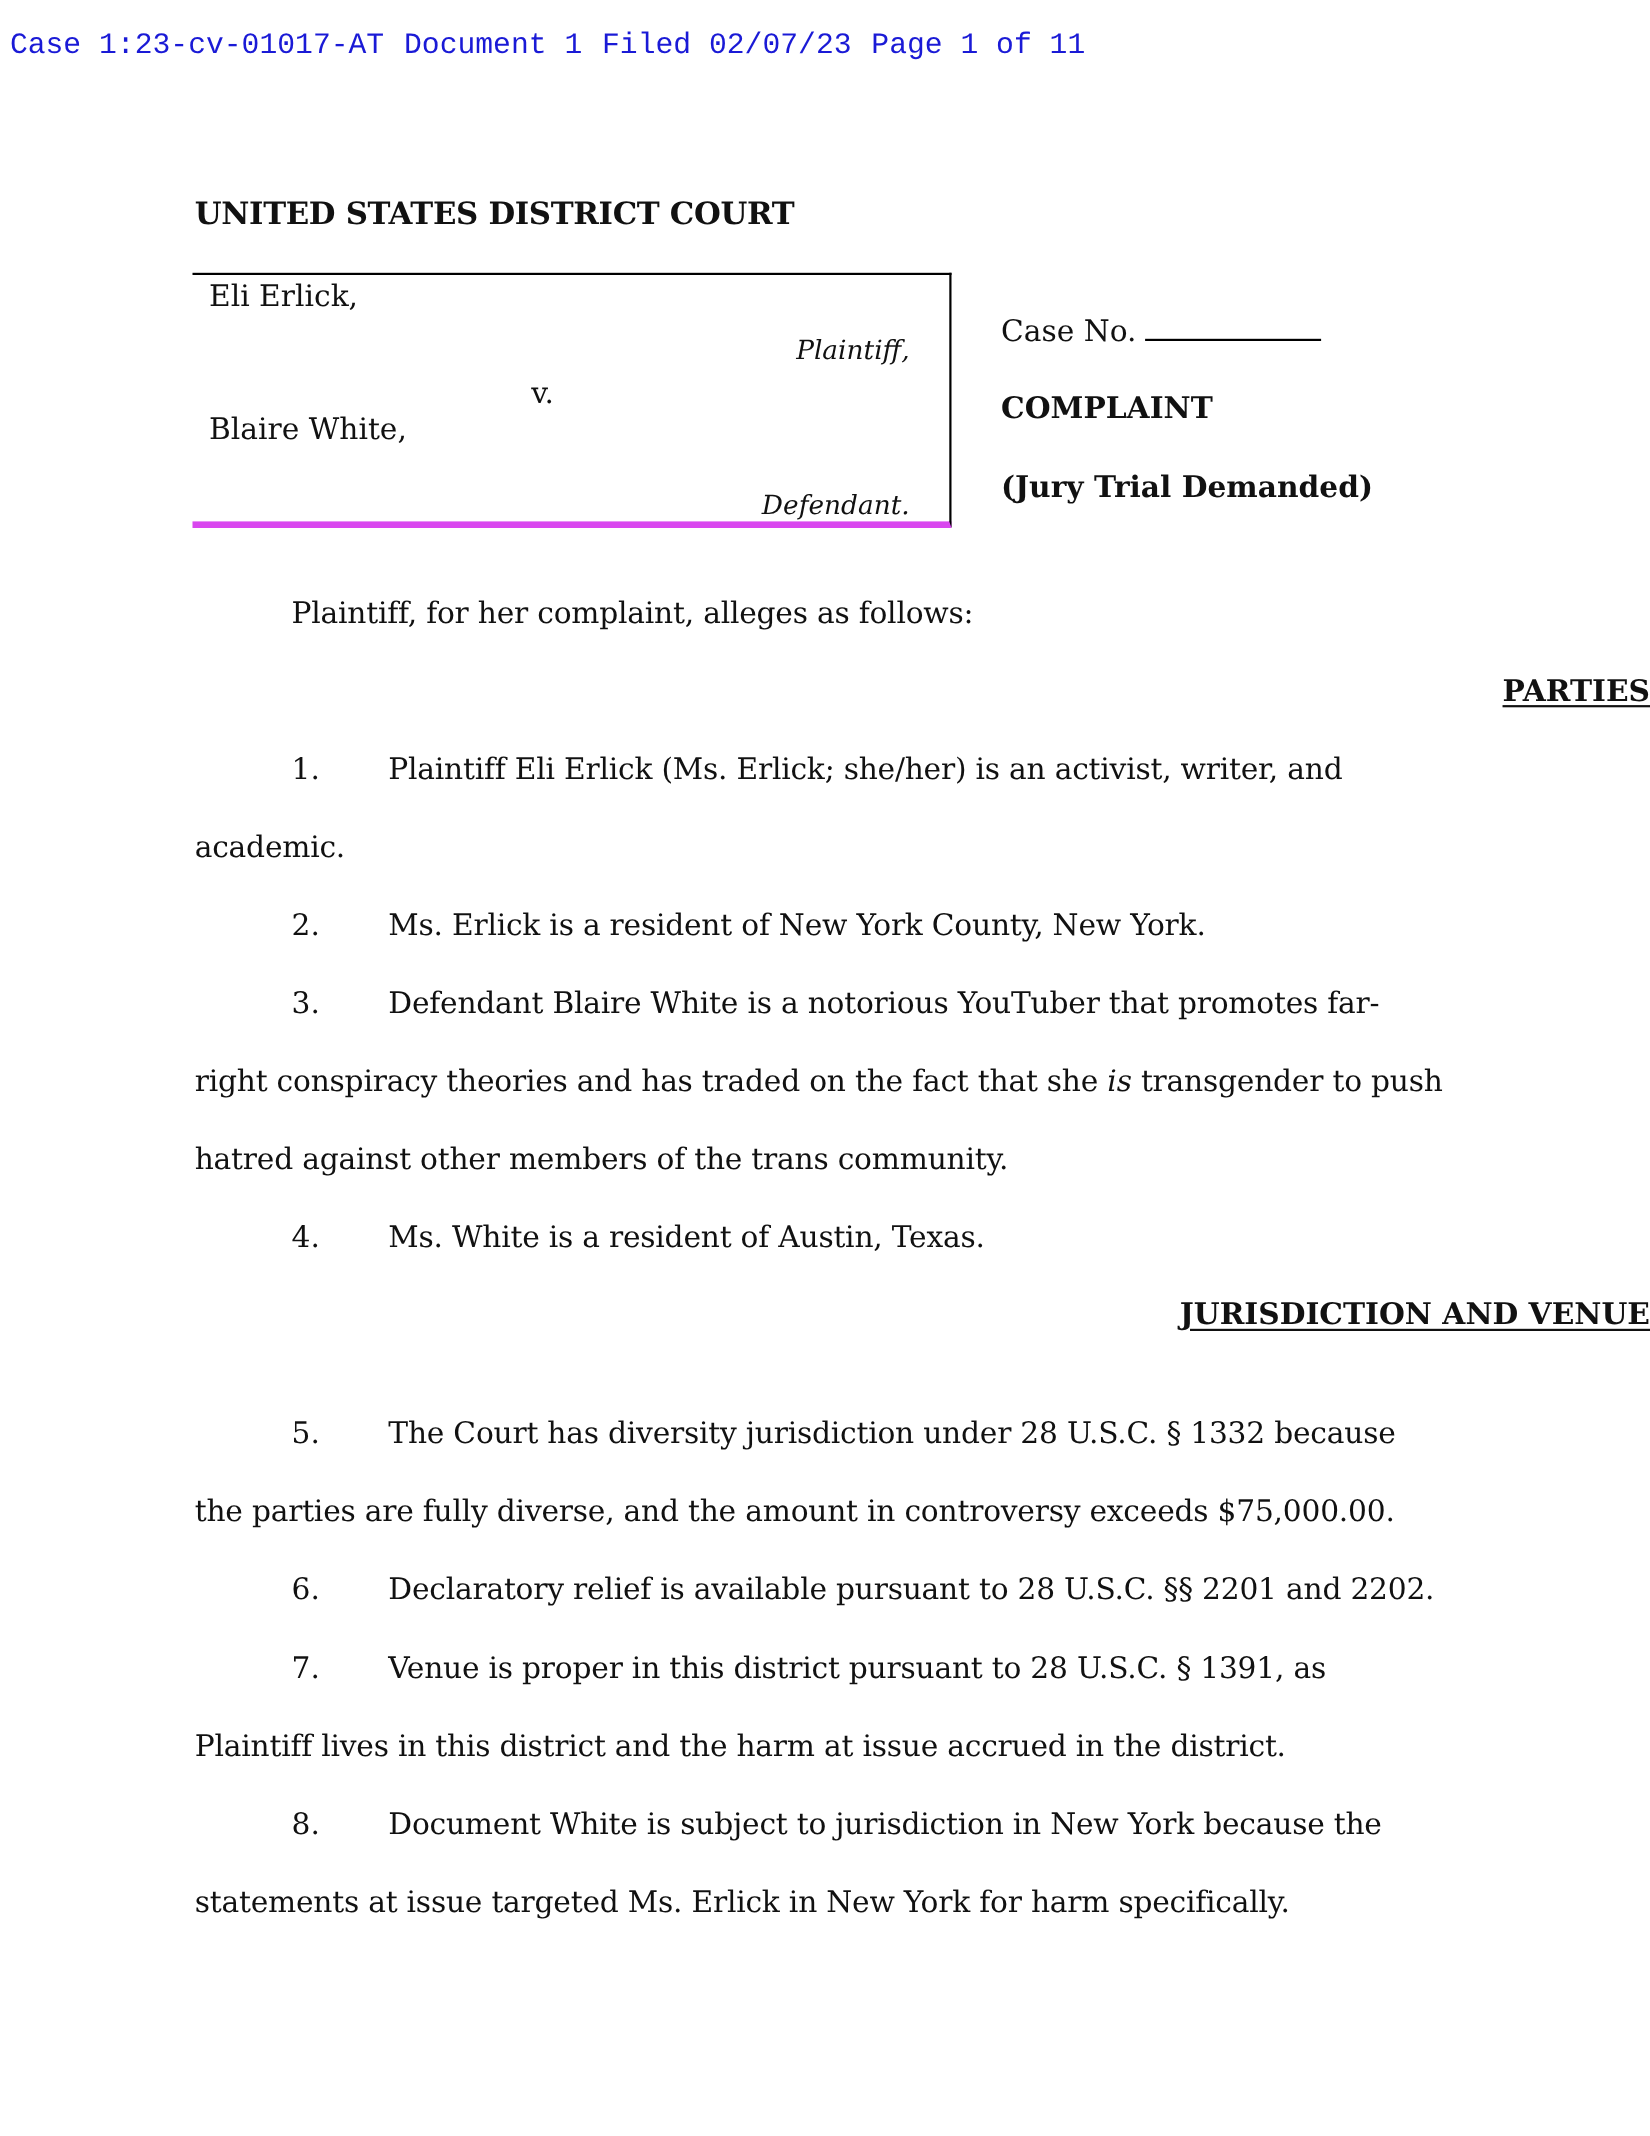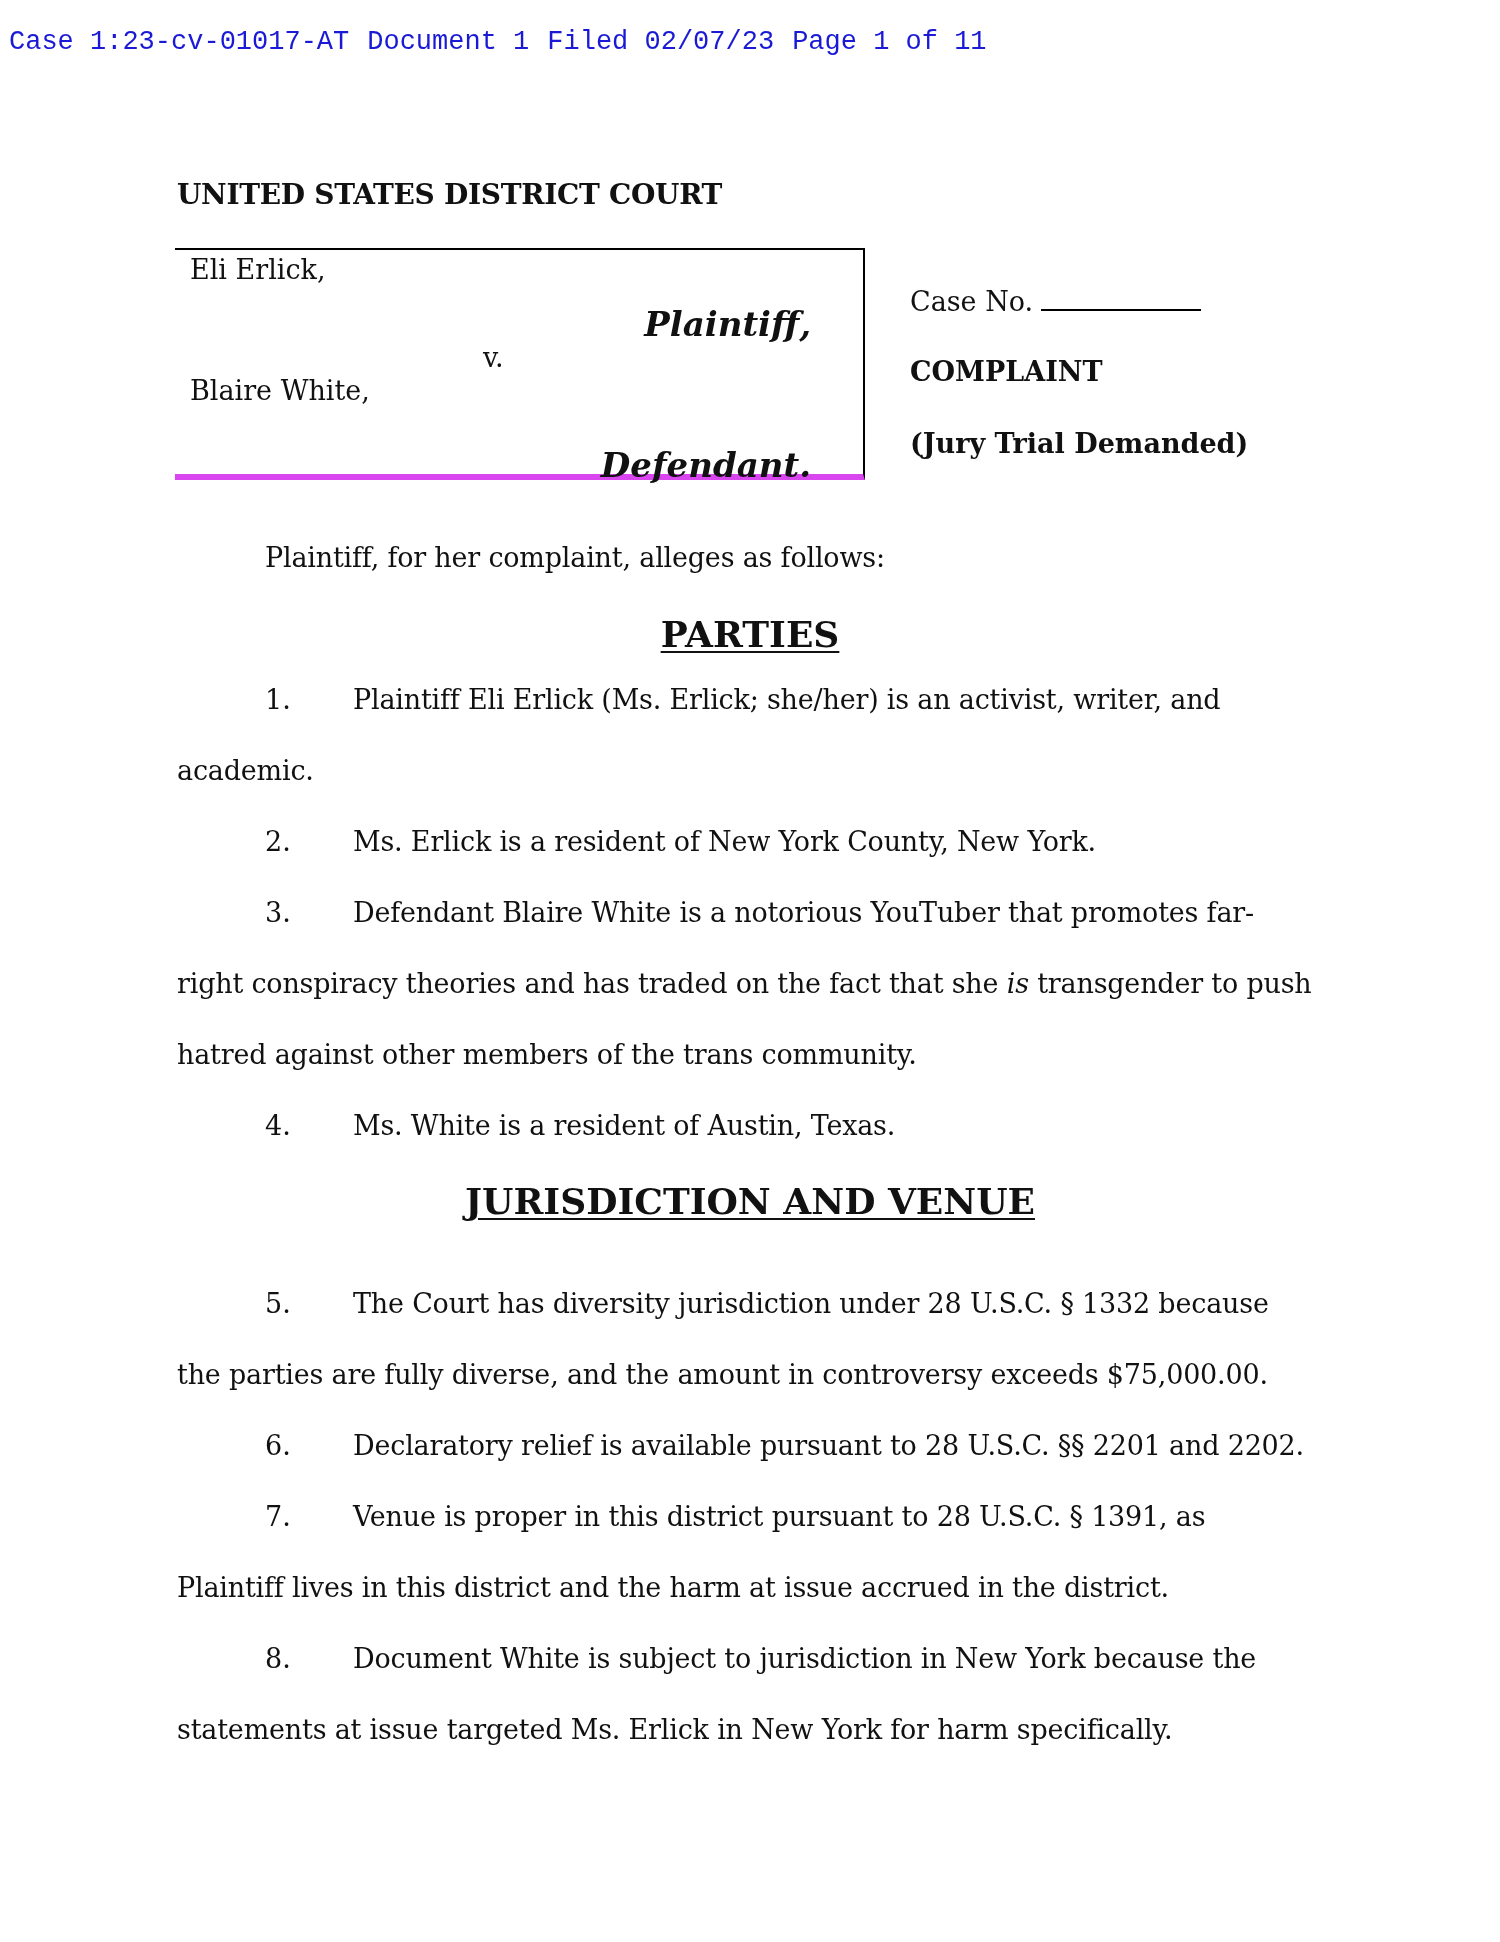--- a/index.html
+++ b/index.html
@@ -51,25 +51,24 @@
       border-bottom: 6px solid #d946ef;
       box-sizing: border-box;
     }
     .caption-box .party {
       position: absolute;
       font-size: 27px;
       white-space: nowrap;
     }
     .caption-box .role {
       position: absolute;
-      right: 52px;
-      font-size: 34px;
+      right: 36px;
+      font-size: 24px;
       font-style: italic;
       white-space: nowrap;
-      font-weight: bold;
     }
     .caption-box .vs {
       position: absolute;
       left: 308px;
       top: 92px;
       font-size: 27px;
     }
 
     .right-col {
       position: absolute;
@@ -104,22 +103,22 @@
       position: absolute;
       left: 353px;
       font-size: 27px;
       white-space: nowrap;
       letter-spacing: -0.2px;
     }
     .section-heading {
       position: absolute;
       left: 0;
       width: 1500px;
-      text-align: center;
-      font-size: 36px;
+      text-align: right;
+      font-size: 27px;
       font-weight: bold;
       text-decoration: underline;
       text-decoration-thickness: 2px;
       text-underline-offset: 4px;
     }
     em { font-style: italic; }
   </style>
 </head>
 <body>
 

